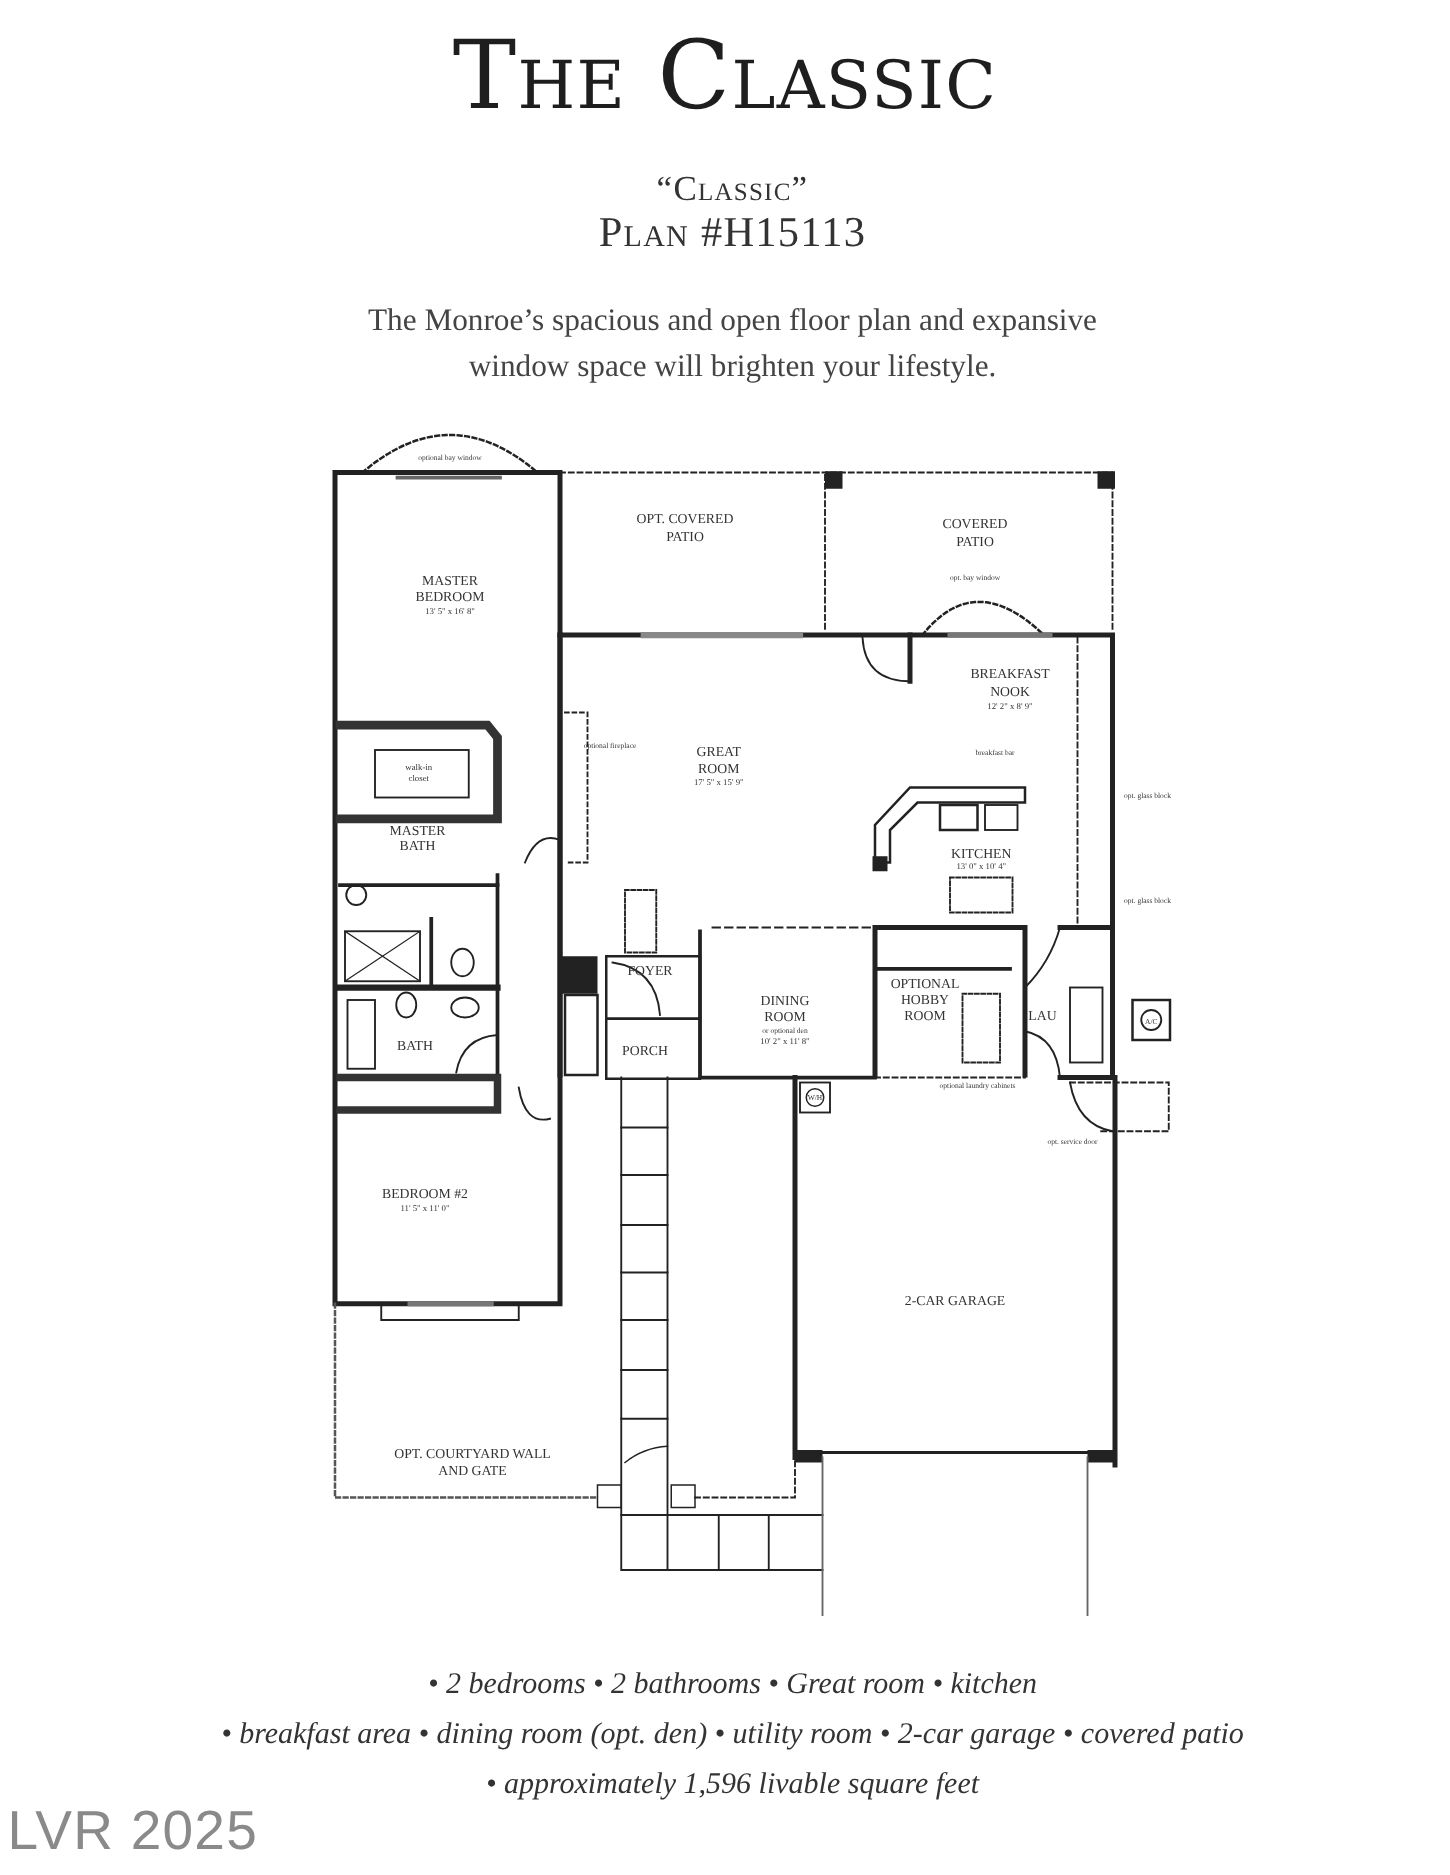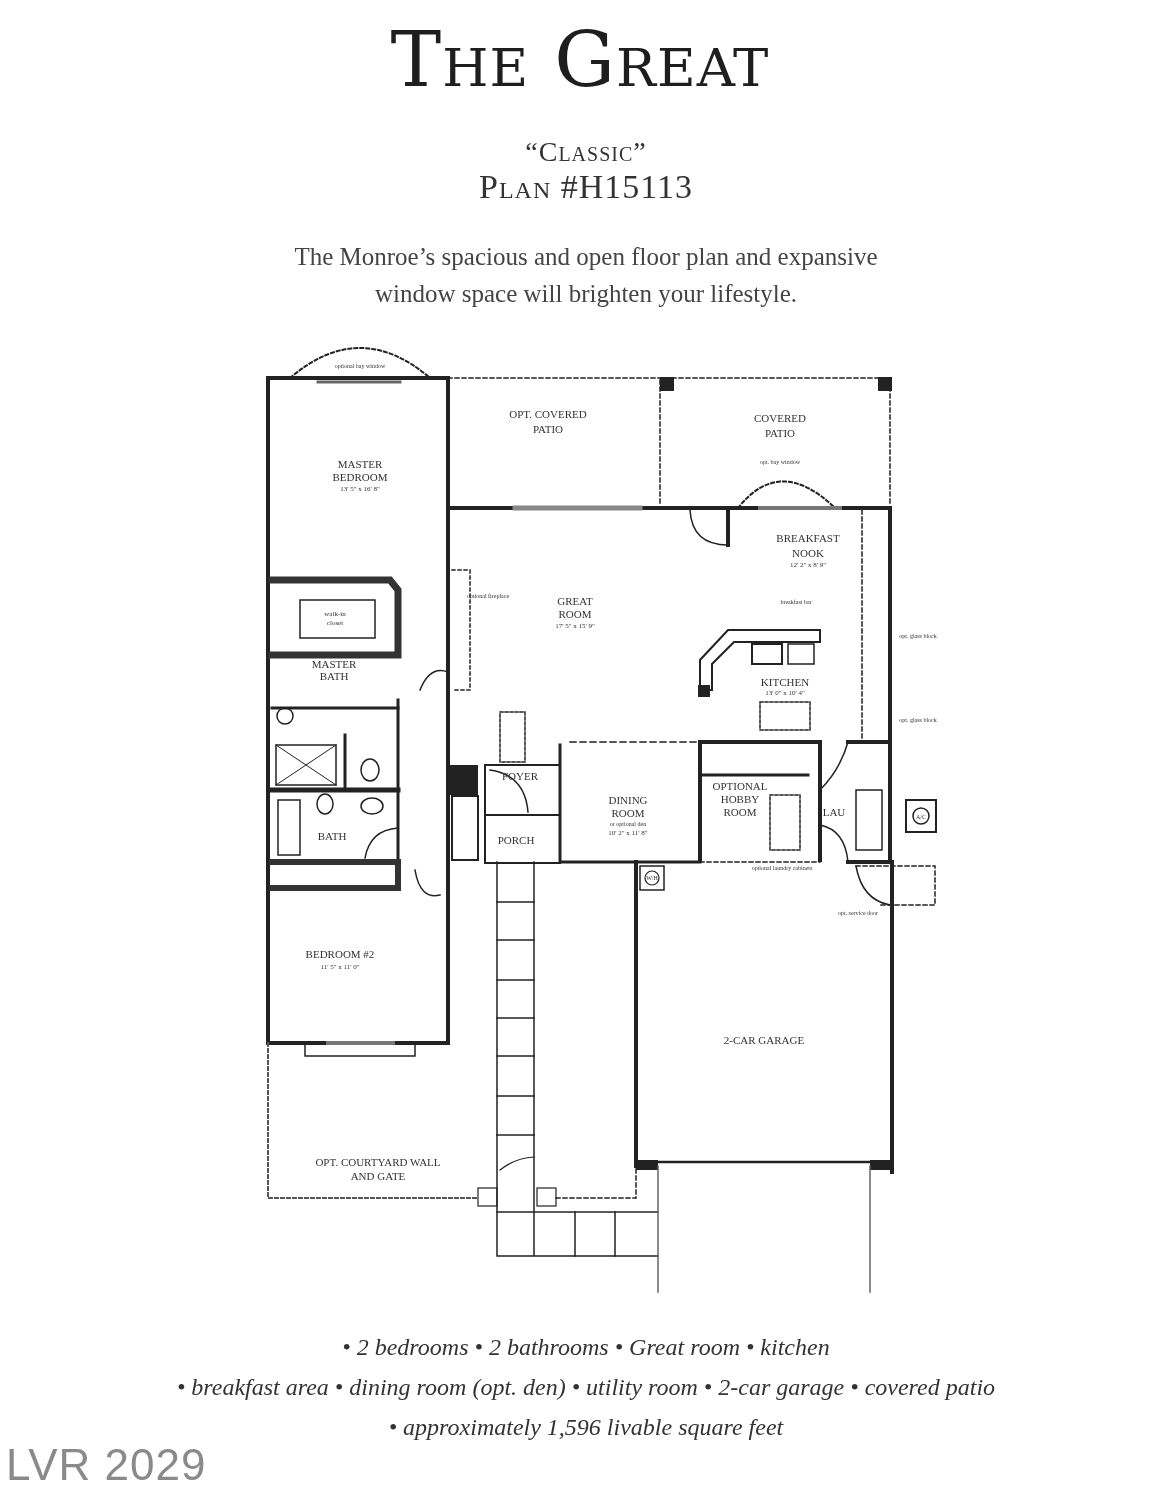--- a/index.html
+++ b/index.html
@@ -28,21 +28,21 @@
       font-family: "Liberation Serif", serif; font-style: italic; font-size: 24px; color: #333;
     }
     .watermark {
       position: absolute; left: 6px; top: 1440px;
       font-family: "Liberation Sans", sans-serif; font-size: 44px; color: #8a8a8a; letter-spacing: 1px;
     }
   </style>
 </head>
 <body>
 
-<div class="title">The Great</div>
+<div class="title">The Classic</div>
 <div class="subtitle">“Classic”</div>
 <div class="plan-num">Plan #H15113</div>
 <div class="desc">
   <div>The Monroe’s spacious and open floor plan and expansive</div>
   <div>window space will brighten your lifestyle.</div>
 </div>
 
 <svg class="plan" width="1160" height="1500" viewBox="0 0 1160 1500" xmlns="http://www.w3.org/2000/svg">
   <g fill="none" stroke="#222" stroke-linecap="square">
 
@@ -190,13 +190,13 @@
     <text x="858" y="915">opt. service door</text>
     <text x="652" y="880">W/H</text>
     <text x="921" y="819">A/C</text>
   </g>
 </svg>
 
 <div class="feat" style="top:1334px;">• 2 bedrooms • 2 bathrooms  • Great room • kitchen</div>
 <div class="feat" style="top:1374px;">• breakfast area • dining room (opt. den) • utility room • 2-car garage • covered patio</div>
 <div class="feat" style="top:1414px;">• approximately 1,596 livable square feet</div>
 
-<div class="watermark">LVR 2029</div>
+<div class="watermark">LVR 2025</div>
 
 </body></html>

